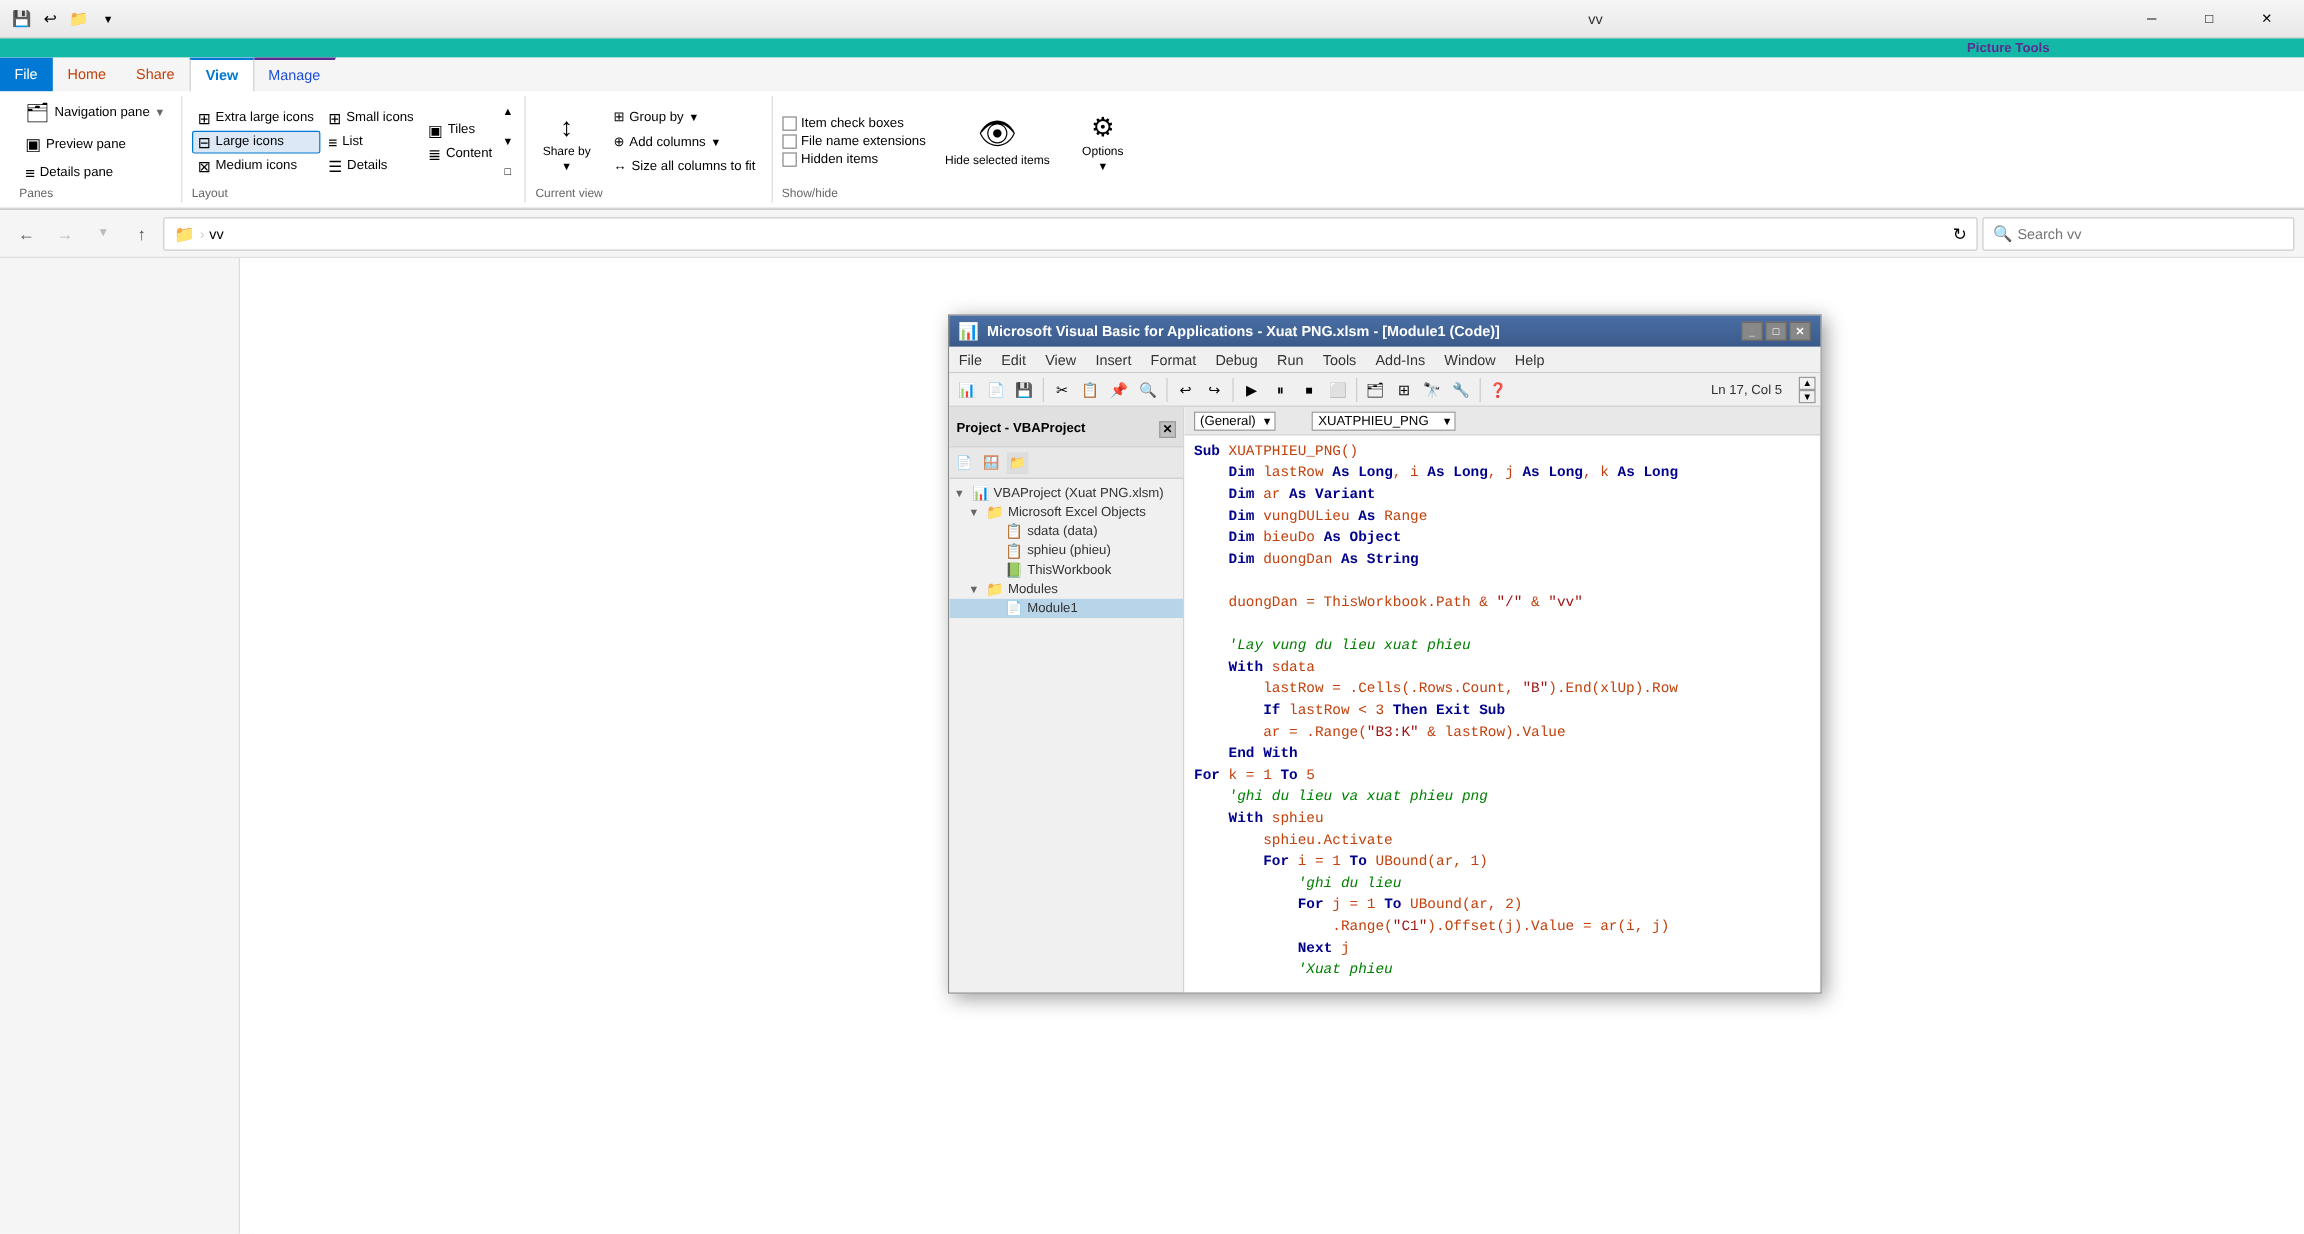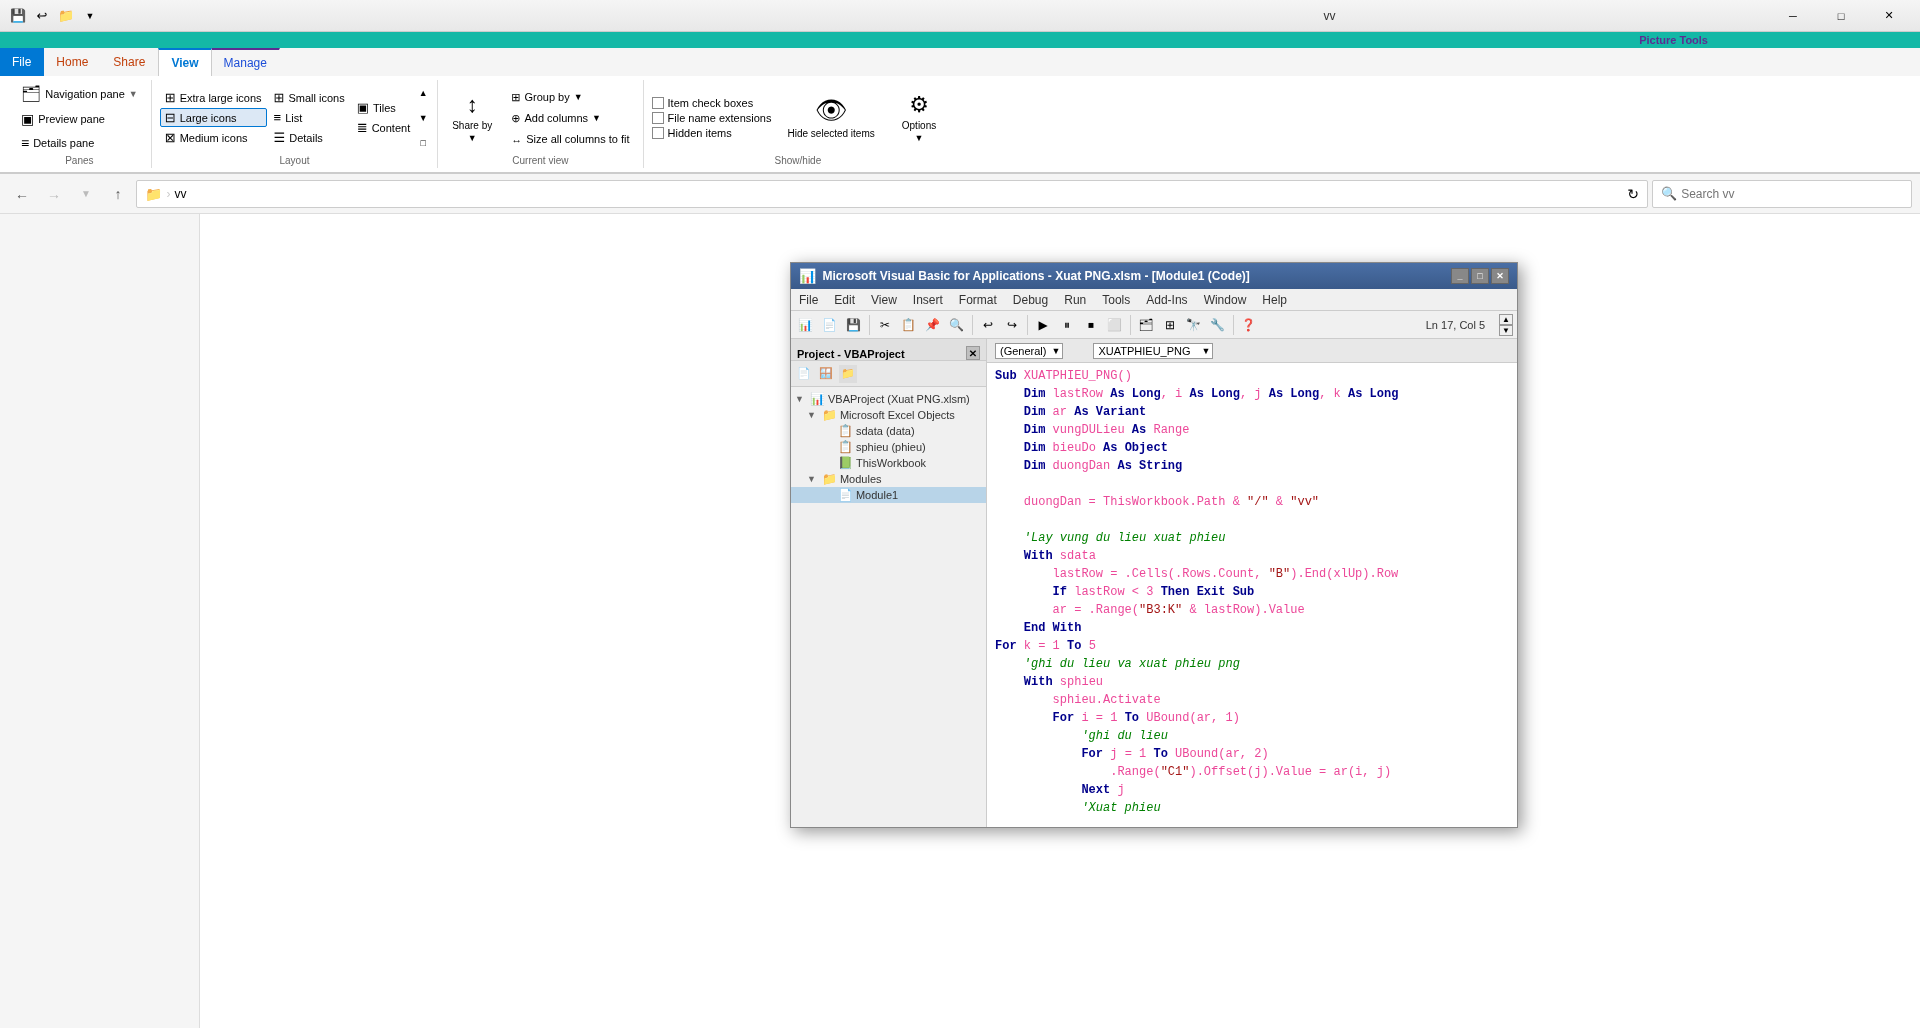--- a/index.html
+++ b/index.html
@@ -70,21 +70,21 @@
     .ribbon-group:last-child { border-right: none; }
     .ribbon-group-content {
       display: flex;
       flex: 1;
       gap: 2px;
       align-items: center;
     }
     .ribbon-group-label {
       font-size: 10px;
       color: #666;
-      text-align: center;
+      text-align: left;
       margin-top: 2px;
       width: 100%;
     }
 
     .ribbon-btn-sm {
       display: flex;
       align-items: center;
       gap: 4px;
       padding: 1px 4px;
       cursor: pointer;
@@ -223,26 +223,26 @@
 
     
     .project-pane {
       width: 196px;
       background: #f0f0f0;
       border-right: 1px solid #ccc;
       display: flex;
       flex-direction: column;
     }
     .project-pane-title {
-      height: 22px;
+      height: 34px;
       background: #e0e0e0;
       border-bottom: 1px solid #ccc;
       display: flex;
-      align-items: flex-end;
-      padding: 0 6px;
+      align-items: flex-start;
+      padding: 12px 6px;
       font-size: 11px;
       font-weight: 600;
       justify-content: space-between;
     }
     .project-pane-close {
       width: 14px; height: 14px;
       display: flex; align-items: center; justify-content: center;
       cursor: pointer; font-size: 10px; background: #c0c0c0; border: 1px solid #999;
     }
     .project-pane-toolbar {
@@ -313,21 +313,21 @@
       font-size: 12px;
       line-height: 1.5;
       background: white;
     }
     .code-line { white-space: pre; display: flex; }
 
     
     .kw { color: #00008B; font-weight: bold; }
     .cm { color: #008000; font-style: italic; }
     .st { color: #A31515; }
-    .pn { color: #ec4899; }
+    .pn { color: #c2410c; }
 
     .ribbon-tabs-row {
       display: flex;
       background: #14b8a6;
     }
     .ribbon-top-label {
       padding: 2px 12px;
       font-size: 11px;
       color: #5c2d91;
       font-weight: 600;

